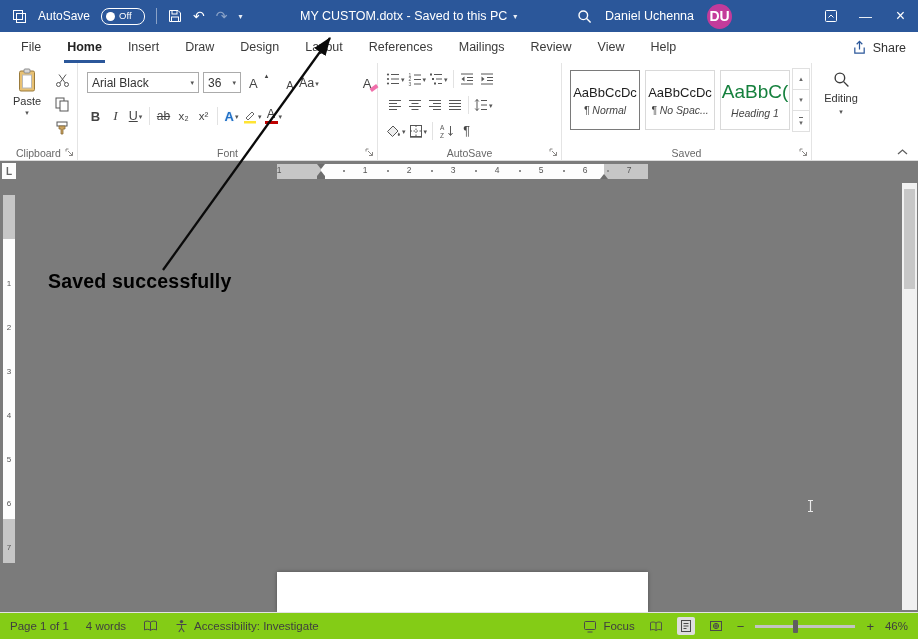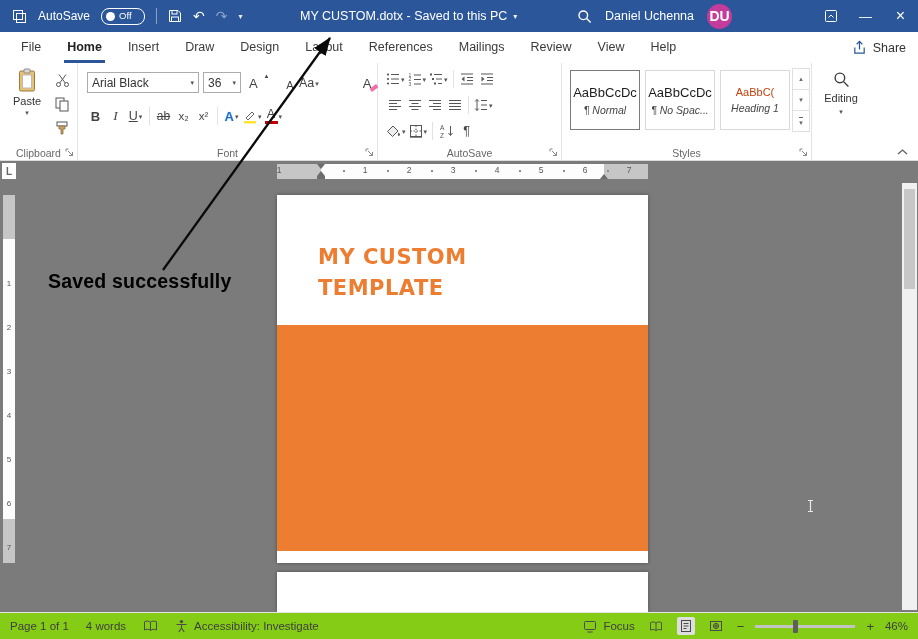--- a/index.html
+++ b/index.html
@@ -57,21 +57,21 @@
   .colA{display:flex;flex-direction:column;align-items:center;line-height:1;}
   .cbar{width:13px;height:3px;margin-top:1px;}
   .grow-wrap{position:relative;font-size:13px;color:#444;}
   .grow-wrap .sup{position:absolute;top:-4px;right:-7px;font-size:7px;}
   .clearA{position:relative;font-size:13px;color:#444;}
   .clearA .eraser{position:absolute;right:-7px;bottom:1px;width:8px;height:4px;background:#F06EAA;transform:rotate(-35deg);}
   .card{width:70px;height:60px;border:1px solid #d9d9d9;background:#fff;display:flex;flex-direction:column;align-items:center;justify-content:center;gap:4px;box-sizing:border-box;}
   .card.sel{border:1px solid #7a7a7a;}
   .card .prev{font-size:13px;color:#1d1d1d;white-space:nowrap;}
   .card .name{font-size:10.5px;color:#444;white-space:nowrap;font-style:italic;}
-  .card.h1 .prev{color:#c2410c;font-size:11px;}
+  .card.h1 .prev{color:#15803d;font-size:19px;}
   .scrollcol{position:absolute;left:230px;top:6px;width:18px;display:flex;flex-direction:column;}
   .scrollcol .sc{height:20px;border:1px solid #e0e0e0;margin-top:-1px;display:flex;align-items:center;justify-content:center;font-size:7px;color:#666;background:#fff;}
   .morebar{border-top:1.4px solid #666;padding-top:1px;font-size:7px;line-height:1;}
   .edit-btn{position:absolute;left:6px;top:8px;width:46px;display:flex;flex-direction:column;align-items:center;gap:4px;}
   .edit-btn .lbl{font-size:11px;color:#333;}
   .collapse{position:absolute;right:10px;bottom:5px;}
 
   
   .ruler-row{position:absolute;left:0;top:161px;width:918px;height:20px;background:#7b7b7b;}
   .tabsel{position:absolute;left:2px;top:2px;width:14px;height:16px;background:#fdfdfd;display:flex;align-items:center;justify-content:center;font-size:10px;font-weight:bold;color:#666;}
@@ -430,21 +430,21 @@
           <span class="name">Heading 1</span>
         </div>
       </div>
       <div class="scrollcol">
         <span class="sc">▴</span>
         <span class="sc">▾</span>
         <span class="sc">
             <span class="morebar">▾</span>
           </span>
       </div>
-      <div class="grp-label">Styles</div>
+      <div class="grp-label">Saved</div>
       <span class="launcher">
         <svg width="9" height="9" viewBox="0 0 9 9" fill="none" stroke="#8a8886">
             <path d="M1 3.5 V1 H3.5"></path>
             <path d="M3 3 L7.5 7.5 M7.5 4 V7.5 H4"></path>
           </svg>
       </span>
     </div>
 
     <div class="group g-edit">
       <div class="edit-btn">
@@ -499,27 +499,20 @@
       <span class="vseg" style="top:324px;height:44px;"></span>
       <span class="vnum" style="top:88px;">1</span>
       <span class="vnum" style="top:132px;">2</span>
       <span class="vnum" style="top:176px;">3</span>
       <span class="vnum" style="top:220px;">4</span>
       <span class="vnum" style="top:264px;">5</span>
       <span class="vnum" style="top:308px;">6</span>
       <span class="vnum" style="top:352px;">7</span>
     </div>
 
-    <div class="page" style="top:14px;width:371px;height:368px;">
-      <div class="heading">
-        <div>MY CUSTOM</div>
-        <div>TEMPLATE</div>
-      </div>
-      <div class="orange"></div>
-    </div>
     <div class="page" style="top:391px;width:371px;height:40px;"></div>
 
     <span class="ab" style="left:806px;top:318px;">
       <svg width="9" height="14" viewBox="0 0 9 14" fill="none" stroke="#e9e9e9" stroke-width="1.2">
           <path d="M2 1.5 H7 M4.5 1.5 V12.5 M2 12.5 H7"></path>
         </svg>
     </span>
 
     <div class="v-scroll">
       <div class="v-thumb"></div>

